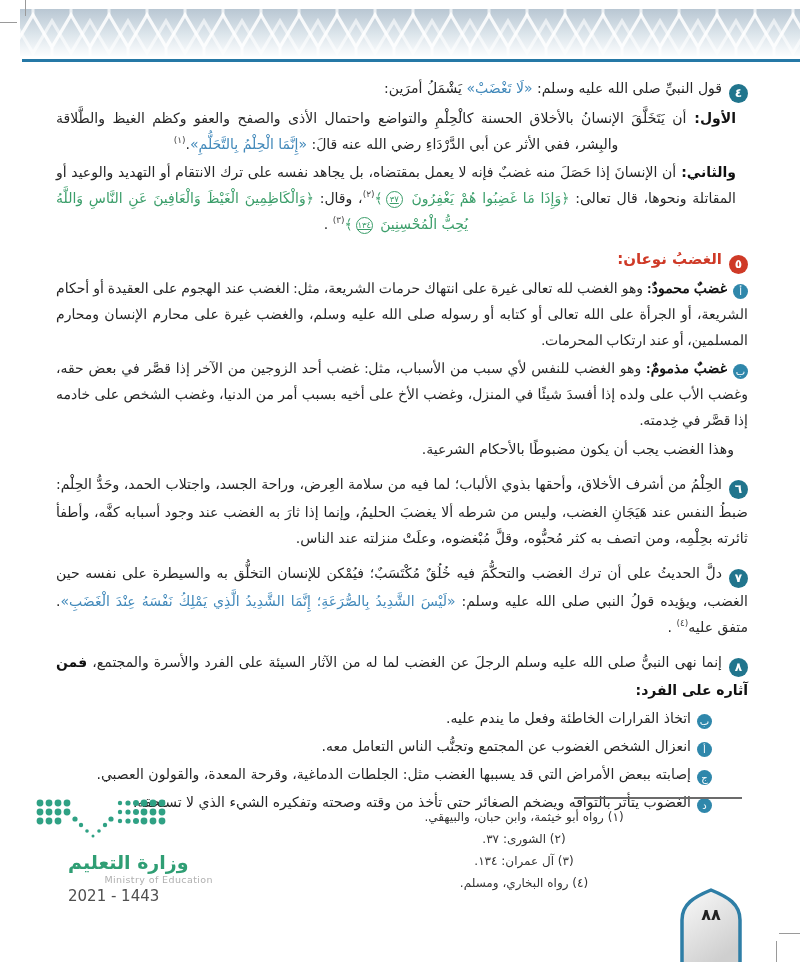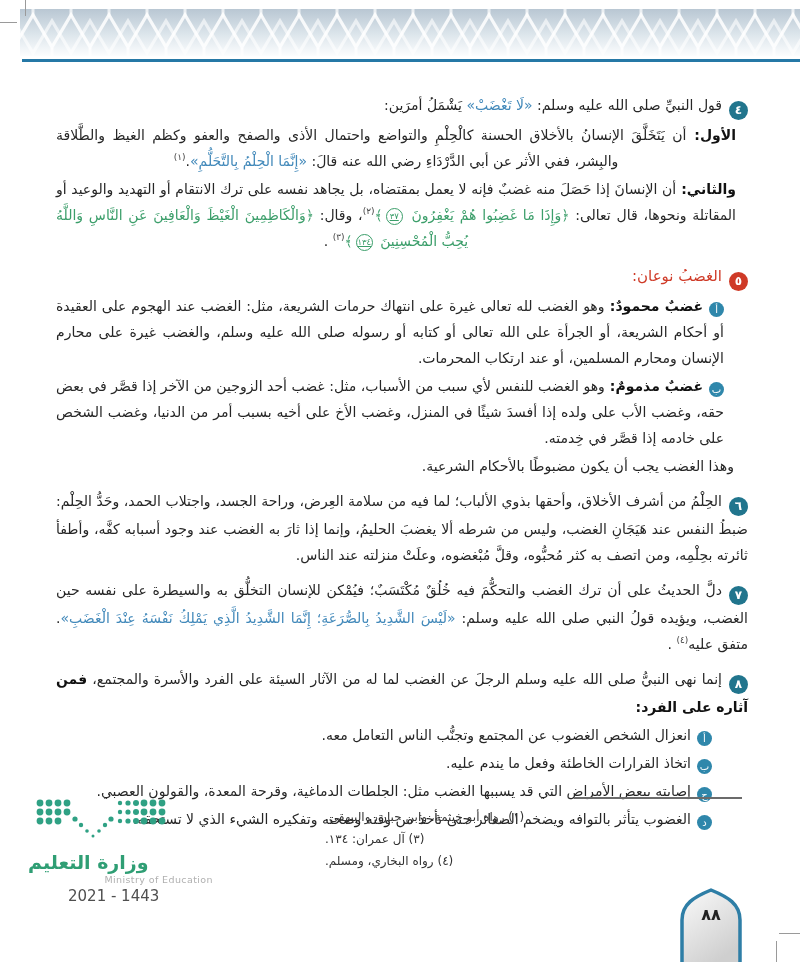--- a/index.html
+++ b/index.html
@@ -11,59 +11,59 @@
   .band{position:absolute;top:9px;left:20px;width:780px;height:47px;}
   .top-rule{position:absolute;top:59px;left:22px;width:778px;height:3px;background:#2578a6;}
   
   .crop{position:absolute;background:#9a9a9a;}
   .crop.tl-v{left:25px;top:0;width:1px;height:16px;}
   .crop.tl-h{left:0;top:22px;width:17px;height:1px;}
   .crop.br-h{right:0;top:933px;width:21px;height:1px;}
   .crop.br-v{right:23px;top:941px;width:1px;height:21px;}
   
   .content{
-    position:absolute;top:92px;right:52px;width:692px;
+    position:absolute;top:75px;right:52px;width:692px;
     direction:rtl;text-align:justify;font-size:14px;line-height:26px;color:#262626;
   }
   .sec{margin:0 0 9px 0;}
   .p{margin:0 0 2px 0;}
   .indent{margin-right:12px;}
-  .sub{margin-right:24px;}
+  .sub{margin-right:0;font-family:Liberation Serif, serif;}
   .item{margin-right:36px;}
   .center-last{text-align-last:center;}
   .badge{
     display:inline-block;width:19px;height:19px;border-radius:50%;
     background:#21758d;color:#fff;font-size:12px;line-height:19px;
     text-align:center;margin-left:7px;vertical-align:-4px;font-weight:bold;
   }
   .badge.red{background:#cf3a27;}
   .mk{
     display:inline-block;width:15px;height:15px;border-radius:50%;
     background:#2f87ab;color:#fff;font-size:10px;line-height:15px;
     text-align:center;margin-left:6px;vertical-align:-2px;
   }
   .lead{font-weight:bold;color:#111;}
   .blue{color:#4289ba;}
   .green{color:#3b9e6a;}
-  .red-h{color:#cf3a27;font-weight:normal;font-size:15px;margin-left:13px;}
+  .red-h{color:#cf3a27;font-weight:bold;font-size:15px;margin-left:13px;}
   sup.fn{font-size:9px;color:#444;vertical-align:super;line-height:0;}
   .ayah{
     display:inline-block;min-width:15px;height:15px;border:1px solid #3b9e6a;border-radius:50%;
     font-size:8.5px;line-height:15px;text-align:center;color:#3b9e6a;margin:0 3px;vertical-align:1px;text-decoration:underline;
   }
   .note-line{margin-right:14px;}
   
   .fn-rule{position:absolute;top:797px;right:58px;width:168px;height:2px;background:#6b6b6b;}
   .footnotes{
-    position:absolute;top:806px;right:55px;direction:rtl;text-align:left;
+    position:absolute;top:806px;right:66px;direction:rtl;text-align:center;
     font-size:12px;line-height:22px;color:#333;width:420px;
   }
   
   .logo{position:absolute;left:28px;top:793px;width:185px;text-align:left;}
-  .logo .ar{font-size:19px;font-weight:bold;color:#2f9e74;direction:rtl;margin-top:2px;}
+  .logo .ar{font-size:19px;font-weight:bold;color:#2f9e74;direction:rtl;margin-top:2px;margin-left:40px;}
   .logo .en{font-size:9.5px;color:#b0b0b0;letter-spacing:.4px;margin-top:1px;text-align:right;}
   .logo .yr{font-size:15px;color:#4f4f4f;margin-top:2px;margin-left:40px;}
   
   .dome{position:absolute;right:56px;bottom:0;width:66px;height:74px;}
 </style>
 </head>
 <body>
 
 <div class="band">
   <svg width="780" height="47" viewBox="0 0 780 47" preserveAspectRatio="none">
@@ -127,38 +127,39 @@
     <p class="p">
       <span class="badge">٧</span><span>دلَّ الحديثُ على أن ترك الغضب والتحكُّمَ فيه خُلُقٌ مُكْتَسَبٌ؛ فيُمْكن للإنسان التخلُّق به والسيطرة على نفسه حين الغضب، ويؤيده قولُ النبي صلى الله عليه وسلم: </span><span class="blue">«لَيْسَ الشَّدِيدُ بِالصُّرَعَةِ؛ إِنَّمَا الشَّدِيدُ الَّذِي يَمْلِكُ نَفْسَهُ عِنْدَ الْغَضَبِ»</span><span>. متفق عليه</span><sup class="fn">(٤)</sup><span> .</span>
     </p>
   </div>
 
   <div class="sec">
     <p class="p">
       <span class="badge">٨</span><span>إنما نهى النبيُّ صلى الله عليه وسلم الرجلَ عن الغضب لما له من الآثار السيئة على الفرد والأسرة والمجتمع، </span><span class="lead">فمن آثاره على الفرد:</span>
     </p>
     <p class="p item">
+      <span class="mk">ب</span><span>اتخاذ القرارات الخاطئة وفعل ما يندم عليه.</span>
+    </p>
+    <p class="p item">
       <span class="mk">أ</span><span>انعزال الشخص الغضوب عن المجتمع وتجنُّب الناس التعامل معه.</span>
-    </p>
-    <p class="p item">
-      <span class="mk">ب</span><span>اتخاذ القرارات الخاطئة وفعل ما يندم عليه.</span>
     </p>
     <p class="p item">
       <span class="mk">ج</span><span>إصابته ببعض الأمراض التي قد يسببها الغضب مثل: الجلطات الدماغية، وقرحة المعدة، والقولون العصبي.</span>
     </p>
     <p class="p item">
       <span class="mk">د</span><span>الغضوب يتأثر بالتوافه ويضخم الصغائر حتى تأخذ من وقته وصحته وتفكيره الشيء الذي لا تستحقه.</span>
     </p>
   </div>
 
 </div>
 
 <div class="fn-rule"></div>
 <div class="footnotes">
   <div>(١) رواه أبو خيثمة، وابن حبان، والبيهقي.</div>
+  <div>(٢) الشورى: ٣٧.</div>
   <div>(٣) آل عمران: ١٣٤.</div>
   <div>(٤) رواه البخاري، ومسلم.</div>
 </div>
 
 <div class="logo">
   <svg width="150" height="52" viewBox="0 0 150 52">
     <g fill="#2fa184">
       <circle cx="12" cy="10" r="3.4"></circle>
         <circle cx="21" cy="10" r="3.4"></circle>
         <circle cx="30" cy="10" r="3.4"></circle>

